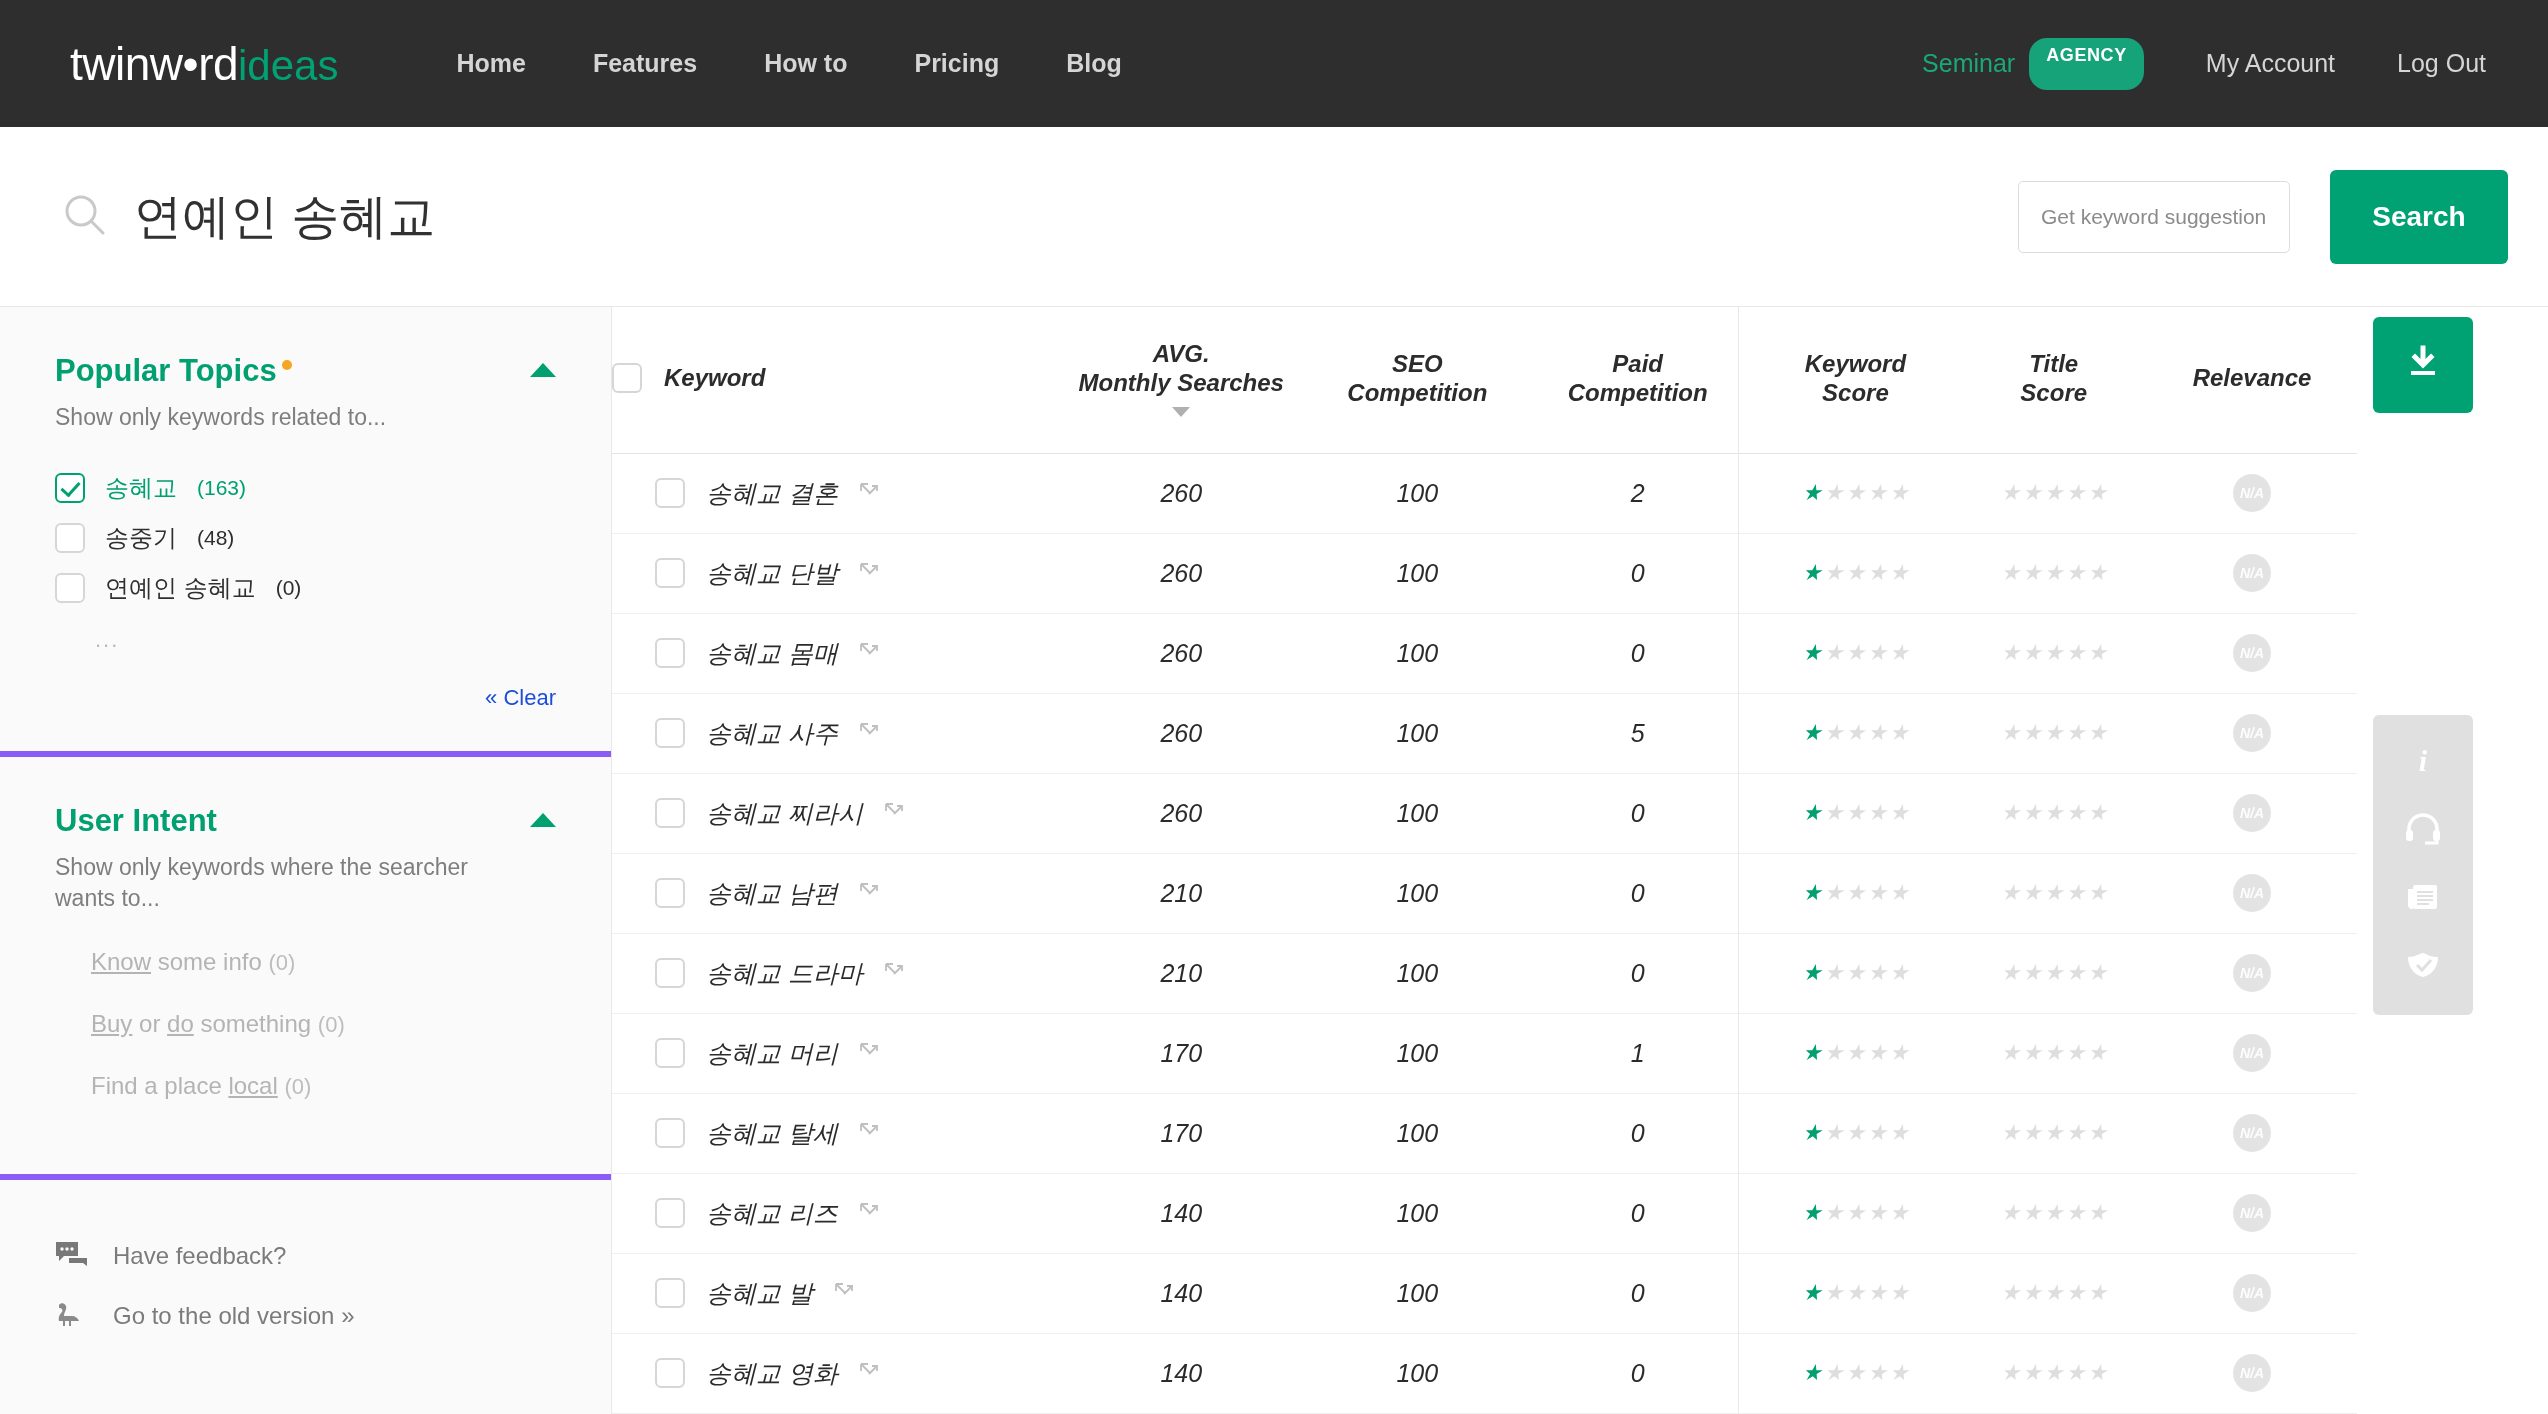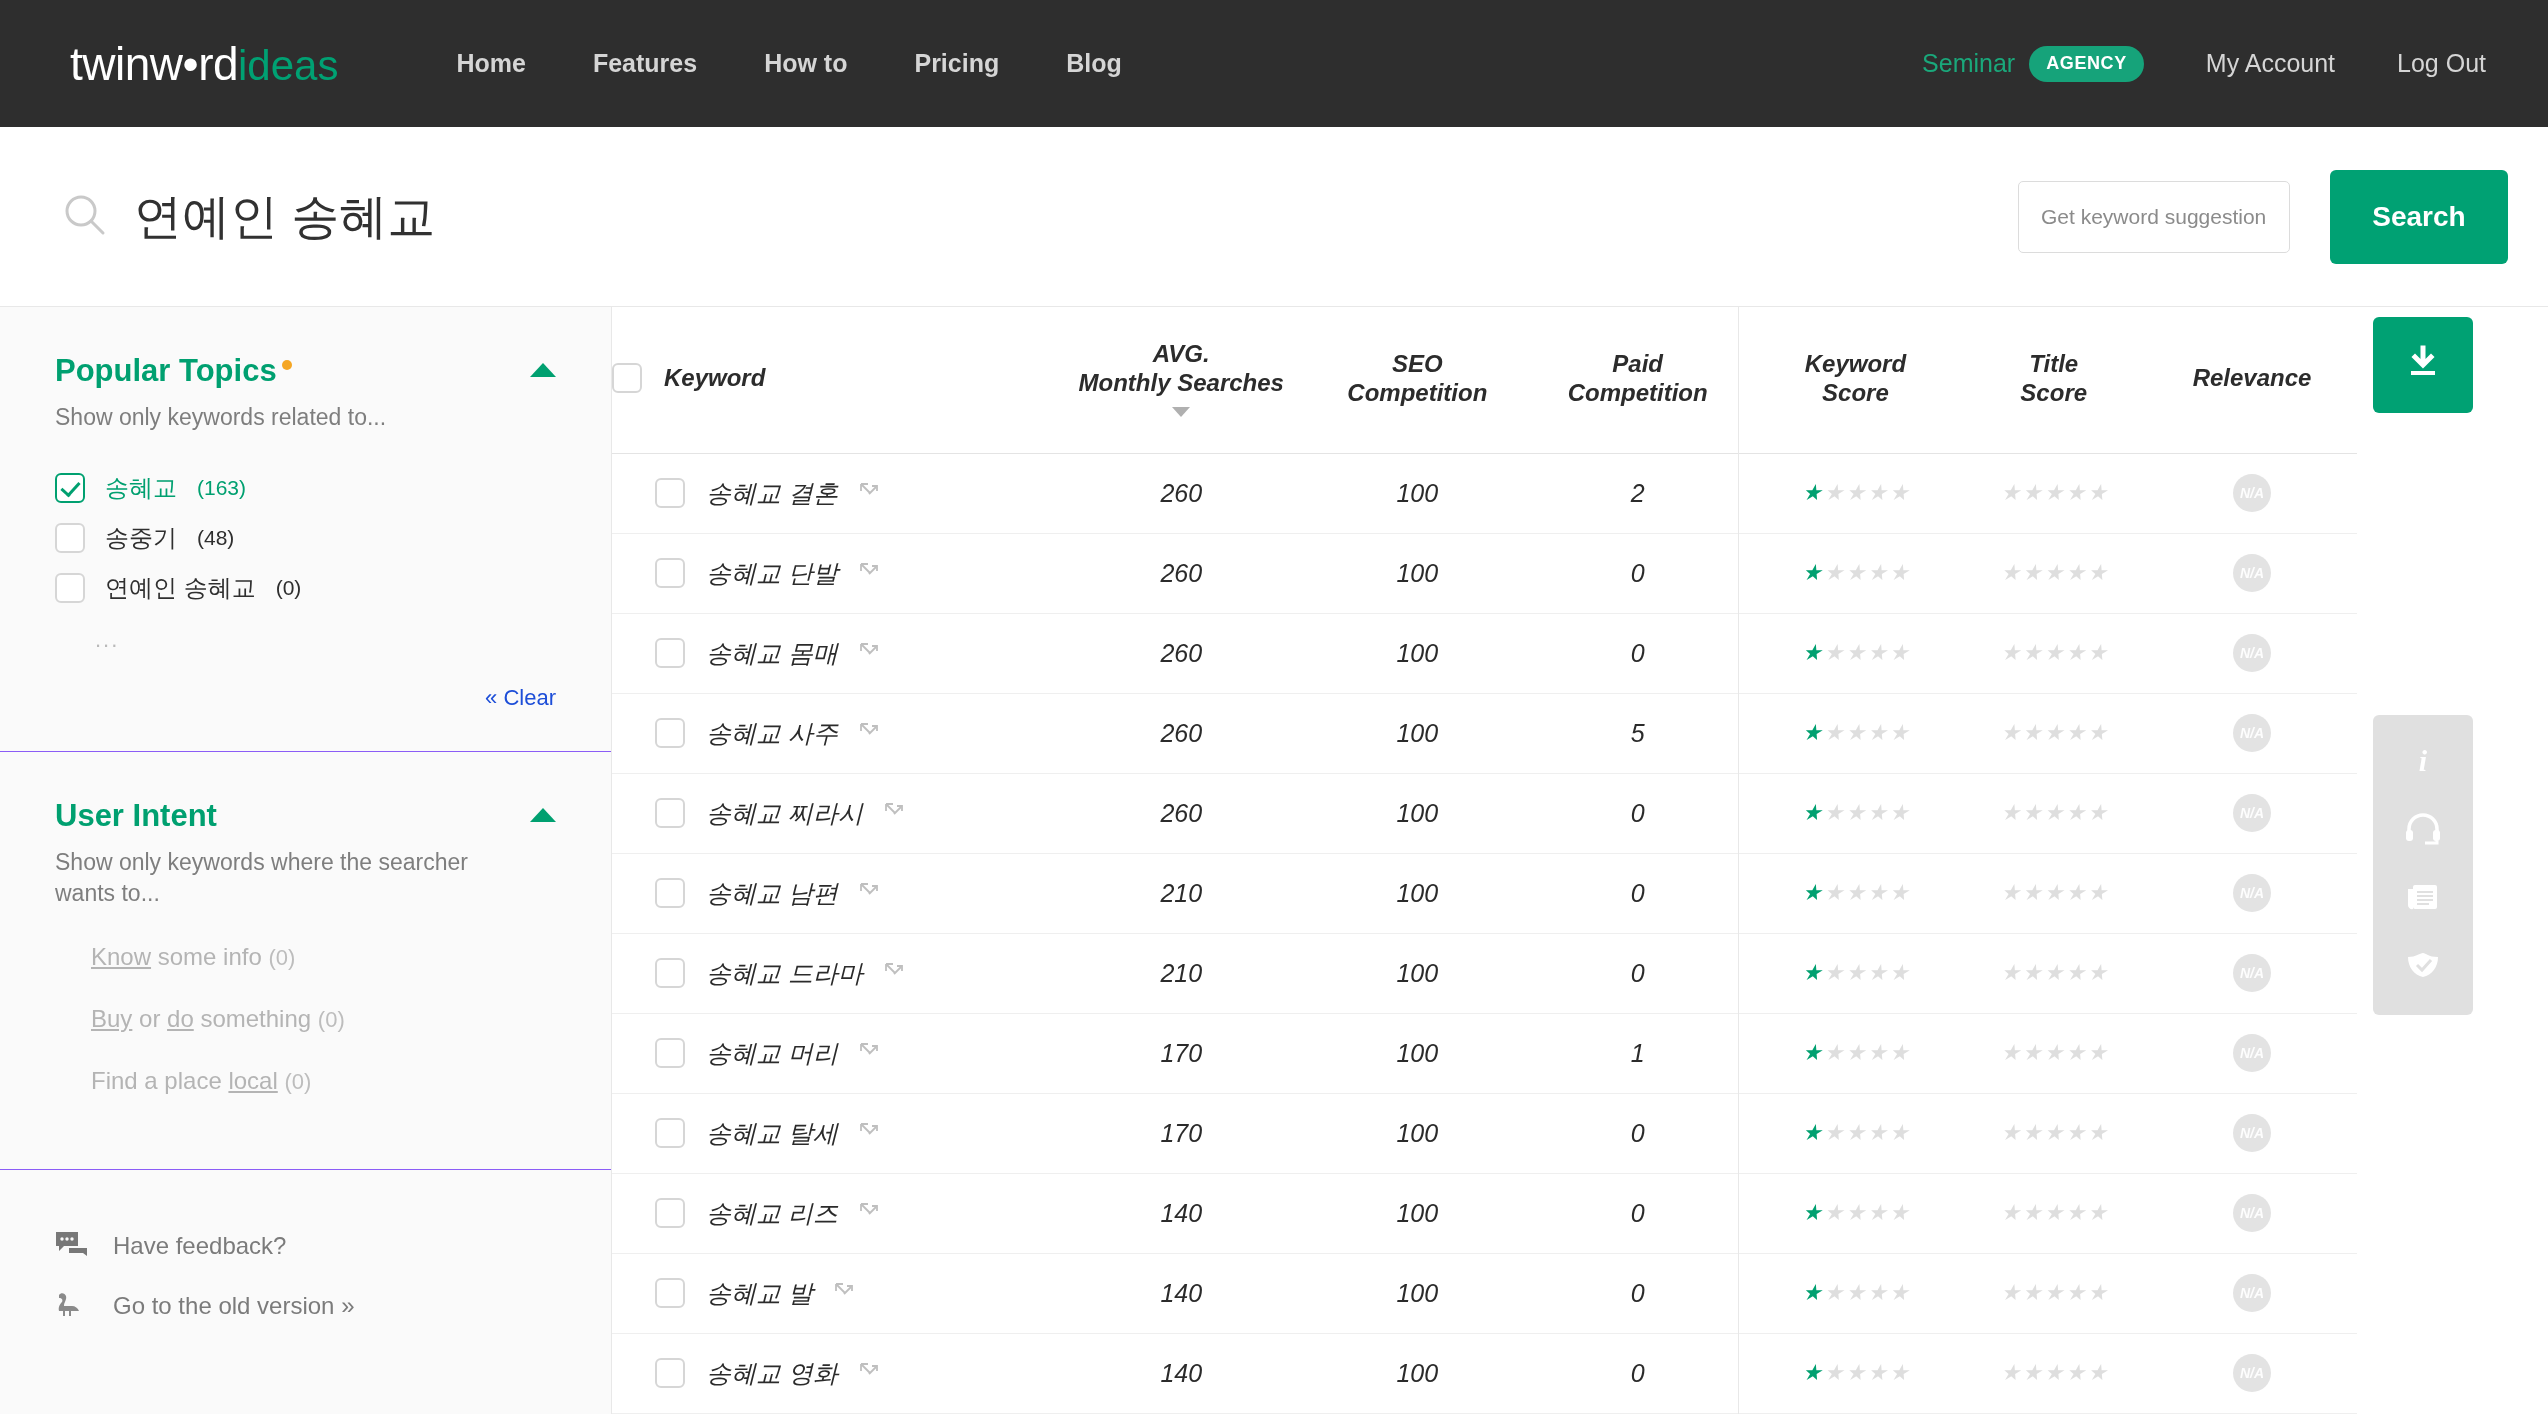--- a/index.html
+++ b/index.html
@@ -32,21 +32,21 @@
   .nav-links { display: flex; align-items: center; margin-left: 118px; gap: 67px; font-weight: bold; }
   .nav-link {
     font-size: 25px; color: #d5d5d5; text-decoration: none; cursor: pointer;
     white-space: nowrap;
   }
   .nav-right { margin-left: auto; display: flex; align-items: center; gap: 62px; }
   .seminar-wrap { display: flex; align-items: center; gap: 14px; }
   .seminar-label { font-size: 25px; color: #1aa87b; white-space: nowrap; }
   .agency-badge {
     background: #16a37a; color: #fff; font-size: 18px; font-weight: bold;
-    border-radius: 18px; padding: 7px 17px 8px; letter-spacing: 0.6px;
+    border-radius: 18px; padding: 7px 17px 24px; letter-spacing: 0.6px;
     white-space: nowrap;
   }
 
   
   .searchrow {
     height: 180px;
     display: flex; align-items: center;
     padding: 0 40px 0 62px;
     background: #fff;
     border-bottom: 1px solid #e8e8e8;
@@ -91,21 +91,21 @@
   }
 
   
   .content { display: flex; height: 1107px; position: relative; }
 
   
   .sidebar {
     width: 612px; flex: none; background: #fafafa;
     border-right: 1px solid #e8e8e8; position: relative;
   }
-  .panel { padding: 46px 55px 40px 55px; border-bottom: 1px solid #8b5cf6; }
+  .panel { padding: 46px 55px 40px 55px; border-bottom: 6px solid #8b5cf6; }
   .panel-head { display: flex; align-items: flex-start; }
   .panel-title {
     font-size: 31px; font-weight: bold; color: #00a070; position: relative;
     white-space: nowrap;
   }
   .dot-new {
     display: inline-block; width: 10px; height: 10px; border-radius: 50%;
     background: #f5a623; vertical-align: super; margin-left: 5px;
   }
   .caret-up {

